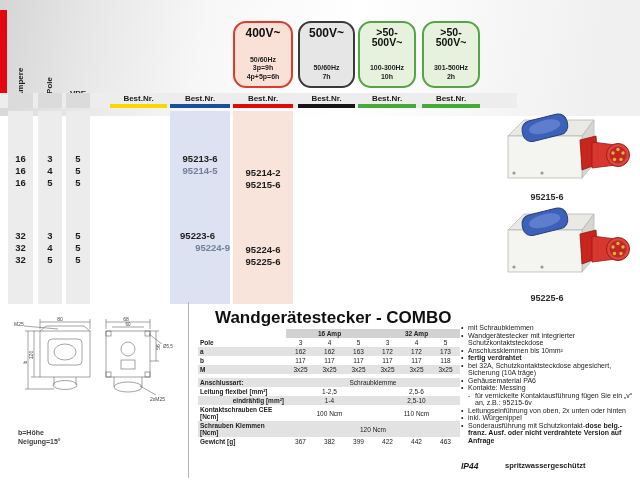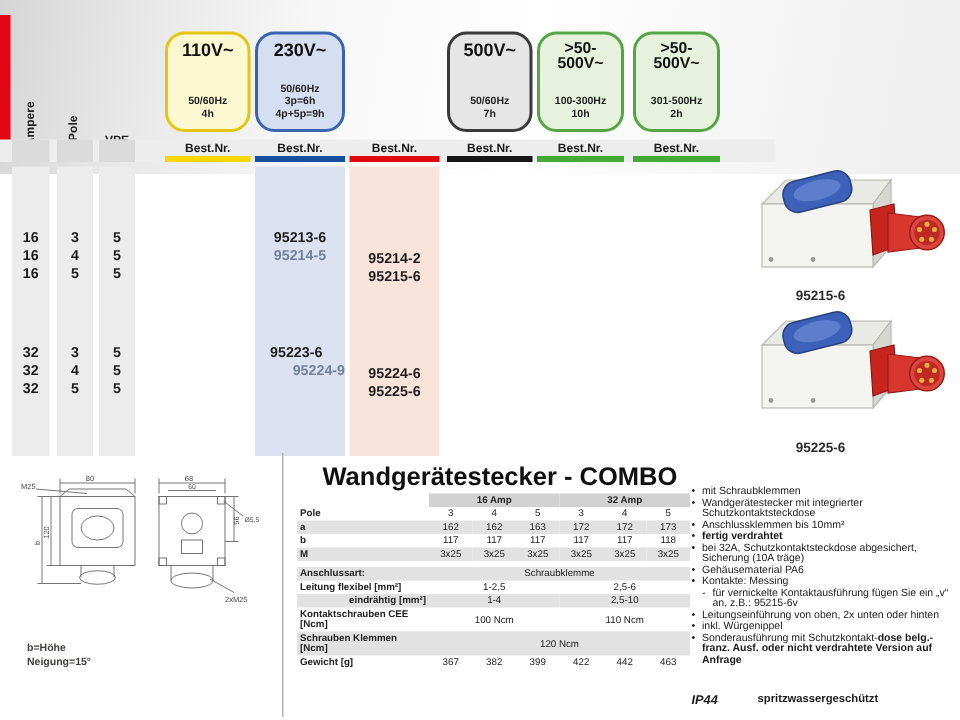--- a/index.html
+++ b/index.html
@@ -51,33 +51,26 @@
 <div id="page">
 
   <div class="abs" id="hdr-bg"></div>
   <div class="abs" id="red-stripe" style="background: rgb(227, 6, 19);"></div>
 
 
   <div class="abs rotlbl" style="left:-6px;top:76px;width:52px;">Ampere</div>
   <div class="abs rotlbl" style="left:34px;top:79px;width:30px;">Pole</div>
   <div class="abs" id="lbl-vpe">VPE</div>
 
-  <div class="abs vbox" style="left: 110px; width: 57px; background: rgb(252, 248, 210); border-color: rgb(227, 197, 19);">
-    <div class="vtitle">110V~</div>
+  <div class="abs vbox" style="left: 233px; width: 60px; background: rgb(250, 225, 215); border-color: rgb(224, 57, 45);">
+    <div class="vtitle">400V~</div>
     <div class="vsub">
       <div>50/60Hz</div>
-      <div>4h</div>
-    </div>
-  </div>
-  <div class="abs vbox" style="left: 170px; width: 60px; background: rgb(214, 222, 242); border-color: rgb(58, 100, 176);">
-    <div class="vtitle">230V~</div>
-    <div class="vsub">
-      <div>50/60Hz</div>
-      <div>3p=6h</div>
-      <div>4p+5p=9h</div>
+      <div>3p=9h</div>
+      <div>4p+5p=6h</div>
     </div>
   </div>
   <div class="abs vbox" style="left: 298px; width: 57px; background: rgb(230, 230, 230); border-color: rgb(58, 58, 58);">
     <div class="vtitle">500V~</div>
     <div class="vsub">
       <div>50/60Hz</div>
       <div>7h</div>
     </div>
   </div>
   <div class="abs vbox" style="left: 358px; width: 58px; background: rgb(230, 242, 222); border-color: rgb(85, 165, 69);">

